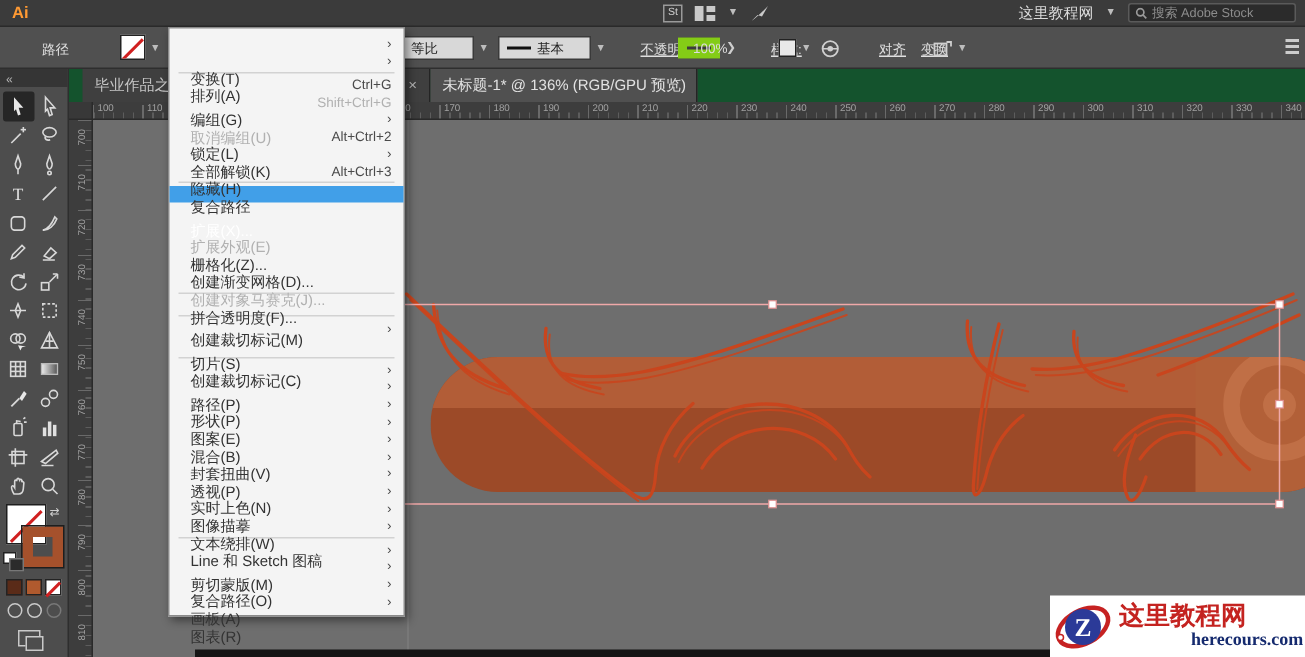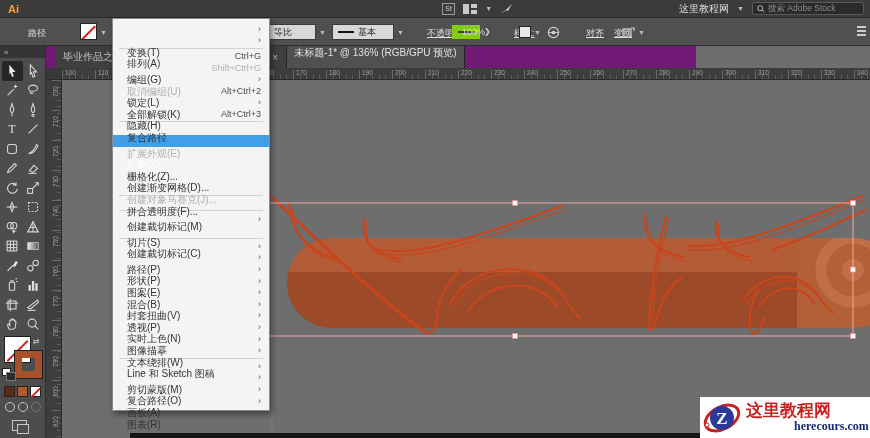--- a/index.html
+++ b/index.html
@@ -34,26 +34,26 @@
   .preview .pline { width:16px; border-top:2px solid #111; }
   .preview span { color:#1d1d1d; font-size:9px; white-space:nowrap;}
   #opacity-value { position:absolute; top:7px; height:14px; background:#3c3c3c; border:6px solid #84cc16;
                    color:#ddd; font-size:9px; display:flex; align-items:center; padding:0 4px;}
   .mini-chip { position:absolute; top:8px; width:12px; height:12px; background:#e8e8e8; border:1px solid #222;}
   .obar-icon { position:absolute; color:#cfcfcf; font-size:10px; }
   #obar-menu-icon { position:absolute; right:4px; top:8px; width:9px; height:10px;
        border-top:2px solid #ccc; border-bottom:2px solid #ccc; }
   #obar-menu-icon:before{ content:""; display:block; margin-top:2px; border-top:2px solid #ccc;}
   
-  #tabbar { left:0; top:46px; width:696px; height:22px; background:#701a75; display:flex;
+  #tabbar { left:0; top:46px; width:870px; height:22px; background:#14532d; display:flex;
             padding-left:55px; z-index:5;}
   .doc-tab { height:22px; display:flex; align-items:center; gap:6px; padding:0 8px;
              font-size:10px; color:#c4c4c4; background:#3f3f3f; border-right:1px solid #242424;
              white-space:nowrap; overflow:hidden;}
-  .doc-tab.active { background:#505050; color:#e2e2e2;flex-direction:column; }
+  .doc-tab.active { background:#505050; color:#e2e2e2; }
   .tab-close { color:#b5b5b5; font-size:10px; margin-left:auto;}
   
   #ruler-corner { left:46px; top:68px; width:16px; height:12px; background:#383838;
                   border-right:1px solid #2a2a2a; border-bottom:1px solid #2a2a2a; z-index:6;}
   #hruler { left:62px; top:68px; width:808px; height:12px; background:#3d3d3d;
             border-bottom:1px solid #2a2a2a; z-index:6; overflow:hidden;}
   #hruler .minor { position:absolute; bottom:0; left:0; right:0; height:4px;
      background:repeating-linear-gradient(90deg,#5d5d5d 0 1px,transparent 1px 6.6px);}
   #hruler .major { position:absolute; bottom:0; left:0; right:0; height:9px;
      background:repeating-linear-gradient(90deg,#6a6a6a 0 1px,transparent 1px 33px);}
@@ -564,26 +564,26 @@
     </div>
     <div class="menu-item">
       <span class="mlabel">隐藏(H)</span>
       <span class="mright">›</span>
     </div>
     <div class="menu-item">
       <span class="mlabel">复合路径</span>
       <span class="mright">Alt+Ctrl+3</span>
     </div>
     <div class="menu-sep"></div>
+    <div class="menu-item hl">
+      <span class="mlabel">扩展(X)...</span>
+      <span class="mright"></span>
+    </div>
     <div class="menu-item disabled">
       <span class="mlabel">扩展外观(E)</span>
-      <span class="mright"></span>
-    </div>
-    <div class="menu-item hl">
-      <span class="mlabel">扩展(X)...</span>
       <span class="mright"></span>
     </div>
     <div class="menu-item">
       <span class="mlabel">栅格化(Z)...</span>
       <span class="mright"></span>
     </div>
     <div class="menu-item">
       <span class="mlabel">创建渐变网格(D)...</span>
       <span class="mright"></span>
     </div>

